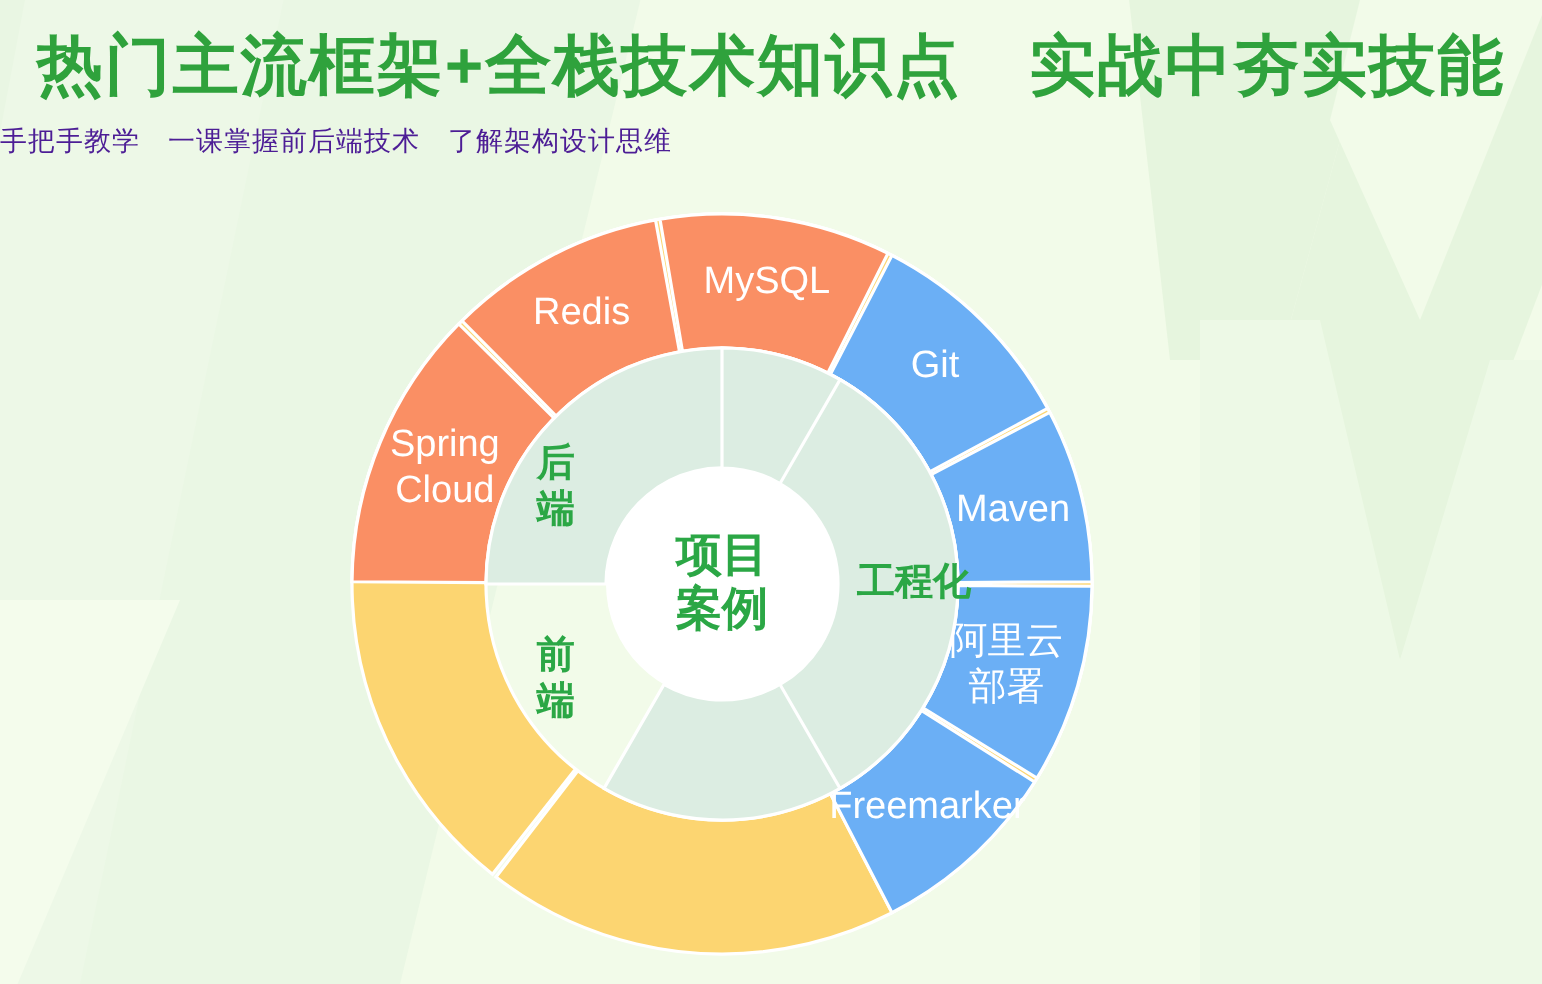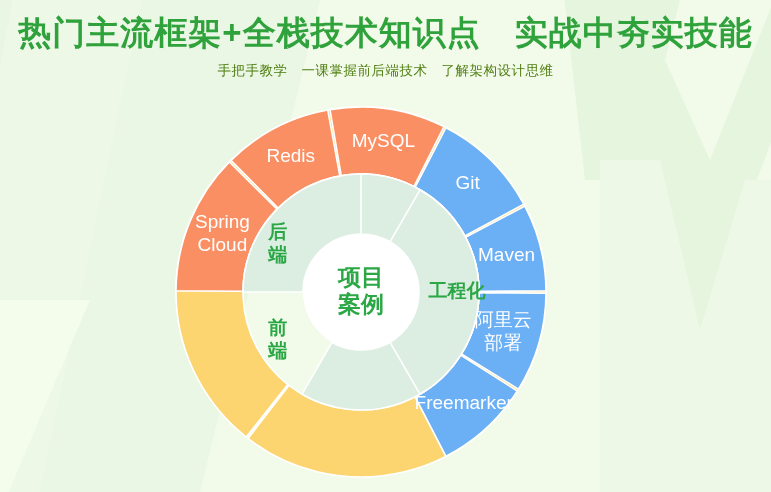--- a/index.html
+++ b/index.html
@@ -45,23 +45,22 @@
     color: #2fa23c;
     letter-spacing: 1px;
     white-space: pre;
     line-height: 1.18;
   }
   .subtitle {
     position: absolute;
     top: 62px;
     left: 0;
     width: 771px;
-    text-align: center;
     font-size: 13.5px;
-    color: #4d7c0f;
+    color: #4c1d95;
     white-space: pre;
     letter-spacing: 0.5px;
   }
   #wheel {
     position: absolute;
     left: 0;
     top: 0;
     width: 771px;
     height: 492px;
   }

